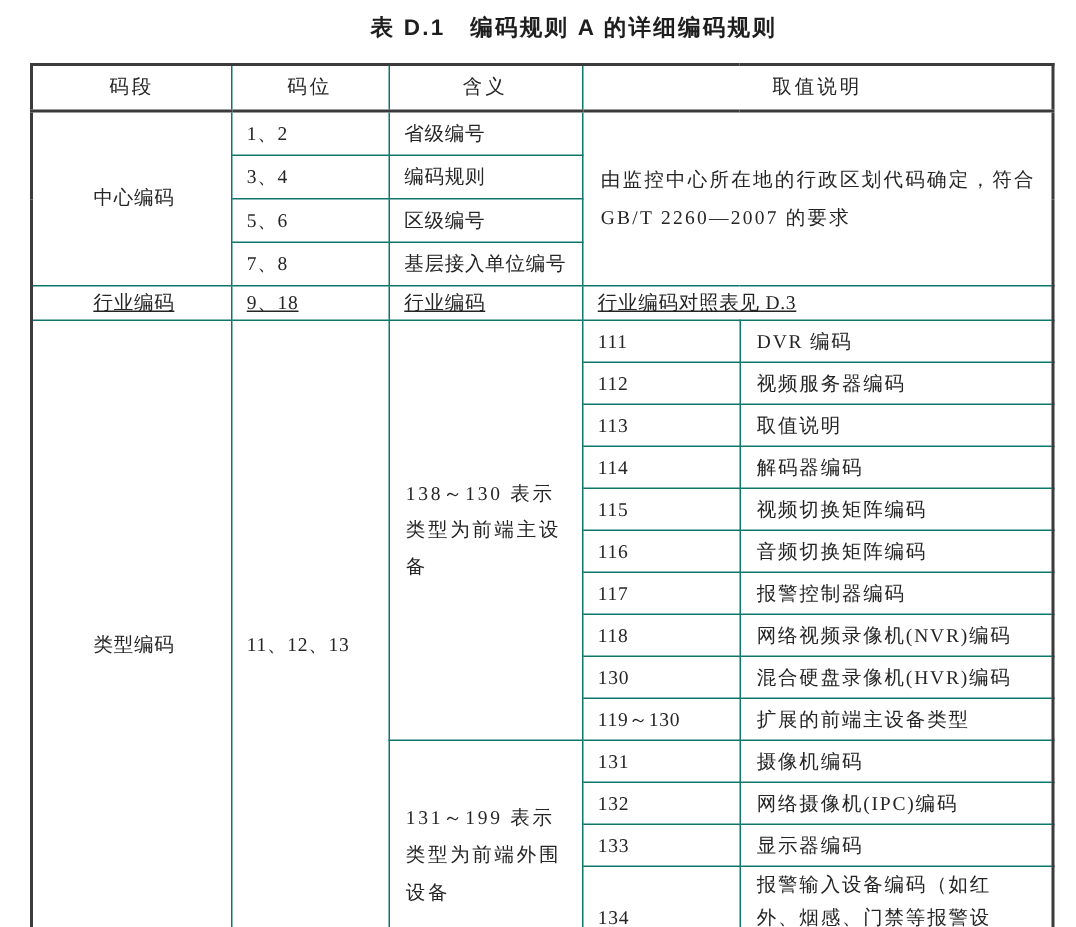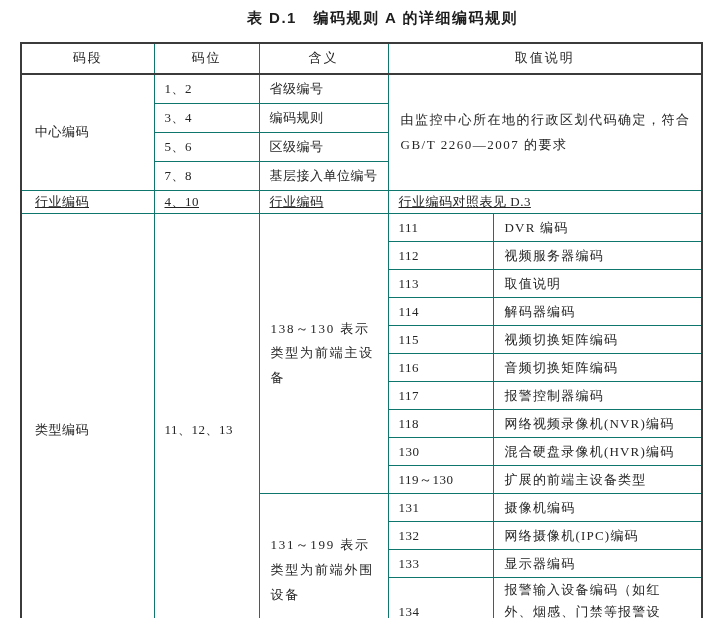--- a/index.html
+++ b/index.html
@@ -50,21 +50,21 @@
   .rules thead th {
     height: 27px;
     text-align: center;
     border-bottom: 2px solid #3b3b3b;
     letter-spacing: 2px;
   }
   tr.r-center td { height: 26px; }
   tr.r-industry td { height: 19px; text-decoration: underline; }
   tr.r-sub td { height: 25px; }
   tr.r-last td { height: 42px; }
-  td.seg { padding-left: 13px; }
+  td.seg { padding-left: 13px; text-align: center; }
   td.note-merged {
     letter-spacing: 1.5px;
     line-height: 1.85;
     padding-left: 12px;
     padding-right: 8px;
   }
   td.meaning-group {
     letter-spacing: 1.8px;
     line-height: 1.9;
     padding-left: 11px;
@@ -114,21 +114,21 @@
       <td>5、6</td>
       <td>区级编号</td>
     </tr>
     <tr class="r-center">
       <td>7、8</td>
       <td>基层接入单位编号</td>
     </tr>
 
     <tr class="r-industry">
       <td class="seg">行业编码</td>
-      <td>4、10</td>
+      <td>9、18</td>
       <td>行业编码</td>
       <td colspan="2">行业编码对照表见 D.3</td>
     </tr>
 
     <tr class="r-sub">
       <td class="seg" rowspan="14">类型编码</td>
       <td rowspan="14">11、12、13</td>
       <td class="meaning-group" rowspan="10">138～130 表示类型为前端主设备</td>
       <td>111</td>
       <td class="desc-cell">DVR 编码</td>

